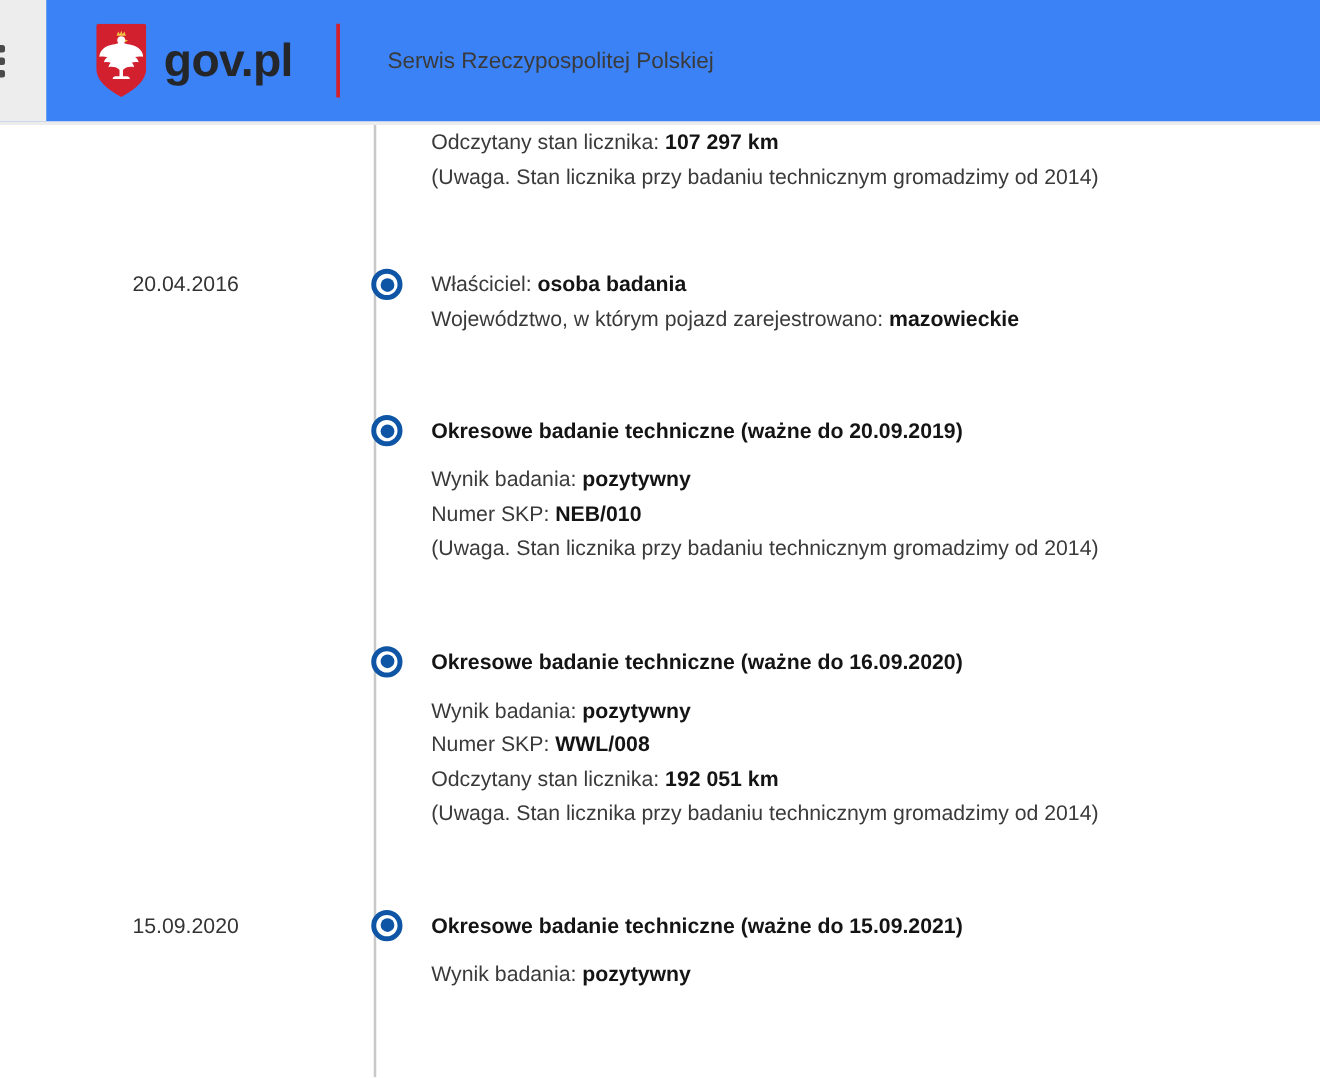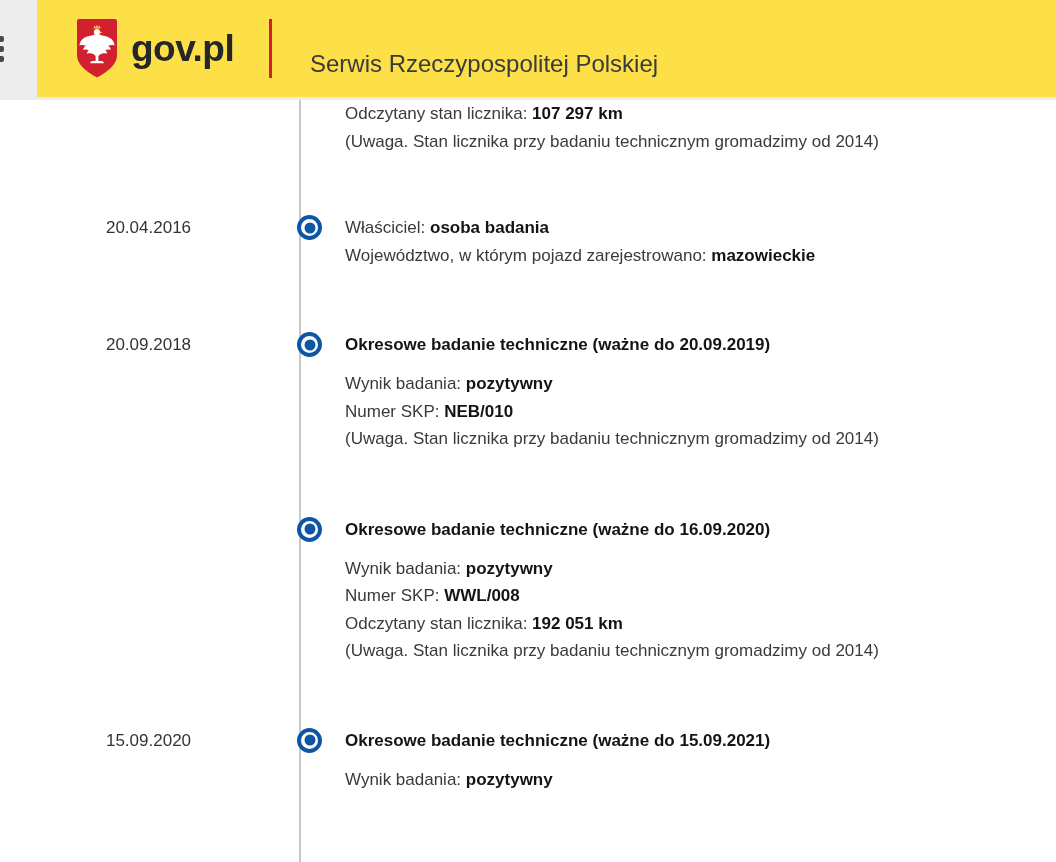--- a/index.html
+++ b/index.html
@@ -2,39 +2,39 @@
 <html lang="pl"><head>
 <meta charset="utf-8">
 <style>
   html,body{margin:0;padding:0;background:#fff;}
   .page{
     position:relative;width:1056px;height:862px;overflow:hidden;background:#fff;
     font-family:"Liberation Sans","DejaVu Sans",sans-serif;color:#333;
   }
   
   .site-header{
-    position:absolute;left:0;top:0;width:1056px;height:100px;background:#fde047;
+    position:absolute;left:0;top:0;width:1056px;height:100px;background:#3b82f6;
     border-bottom:3px solid #ececec;box-sizing:border-box;
   }
   .left-strip{position:absolute;left:0;top:0;width:37px;height:97px;background:#ededed;}
   .menu-icon{position:absolute;left:0;top:36px;width:10px;height:30px;cursor:pointer;}
   .menu-icon .dash{position:absolute;left:0;width:4px;height:6px;background:#4b4b4b;border-radius:0 2px 2px 0;}
   .menu-icon .d1{top:0;}
   .menu-icon .d2{top:10px;}
   .menu-icon .d3{top:20px;}
   .brand-link{position:absolute;left:77px;top:0;height:97px;display:flex;align-items:center;text-decoration:none;cursor:pointer;}
   .emblem{width:40px;height:59px;display:block;}
   .brand-text{
     margin-left:14px;font-size:37px;font-weight:700;color:#24262a;letter-spacing:-0.5px;
     line-height:97px;
   }
   .hdr-divider{position:absolute;left:269px;top:19px;width:3px;height:59px;background:#d2202f;}
   .site-subtitle{
-    position:absolute;left:310px;top:15px;height:79px;line-height:97px;
-    font-size:24px;color:#3a3a3a;white-space:nowrap;
+    position:absolute;left:310px;top:0;height:79px;line-height:97px;
+    font-size:18px;color:#3a3a3a;white-space:nowrap;
   }
   
   .timeline{position:absolute;left:0;top:100px;width:1056px;height:762px;overflow:hidden;padding-left:10px;}
   .tl-line{position:absolute;left:299px;top:0;width:2px;height:762px;background:#c8c8c8;}
   .tl-content{position:relative;}
   .detail-line{margin:0;font-size:17px;line-height:27.5px;color:#3a3a3a;white-space:nowrap;}
   .detail-line strong{color:#141414;font-weight:700;}
   .partial-event{margin-left:335px;}
   .event{position:relative;padding-left:335px;}
   .event-date{
@@ -96,21 +96,20 @@
       <section class="event ev-1">
         <span class="event-date">20.04.2016</span>
         <span class="marker"></span>
         <div class="event-details">
           <p class="detail-line"><span>Właściciel: </span><strong>osoba badania</strong></p>
           <p class="detail-line"><span>Województwo, w którym pojazd zarejestrowano: </span><strong>mazowieckie</strong></p>
         </div>
       </section>
 
       <section class="event ev-2">
-        <span class="event-date">20.09.2018</span>
         <span class="marker"></span>
         <h3 class="event-title">Okresowe badanie techniczne (ważne do 20.09.2019)</h3>
         <div class="event-details">
           <p class="detail-line"><span>Wynik badania: </span><strong>pozytywny</strong></p>
           <p class="detail-line"><span>Numer SKP: </span><strong>NEB/010</strong></p>
           <p class="detail-line">(Uwaga. Stan licznika przy badaniu technicznym gromadzimy od 2014)</p>
         </div>
       </section>
 
       <section class="event ev-3">

